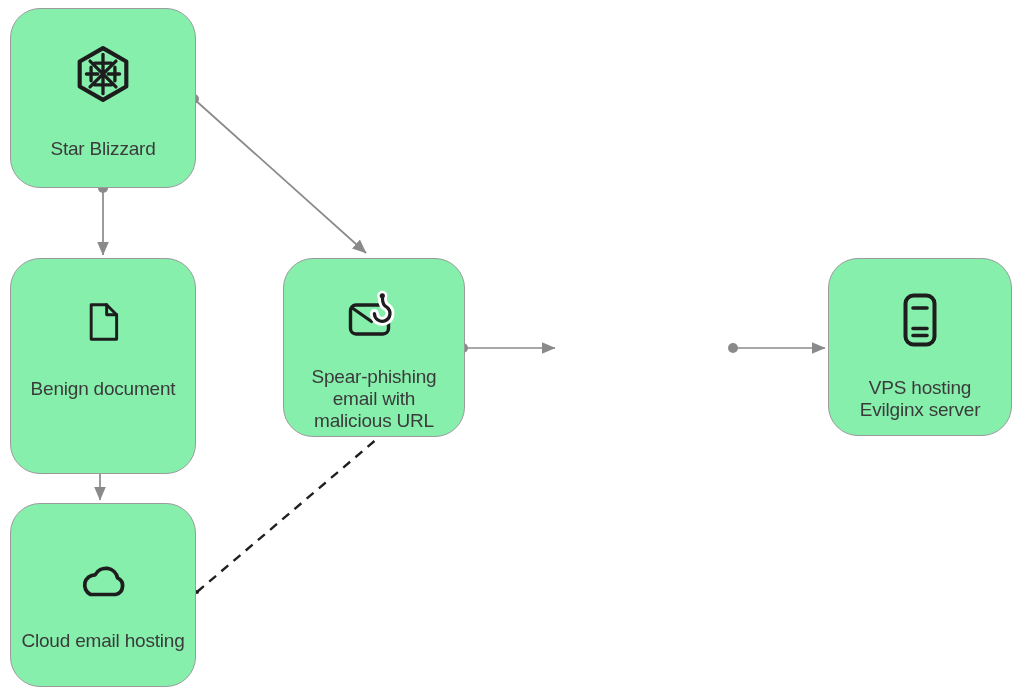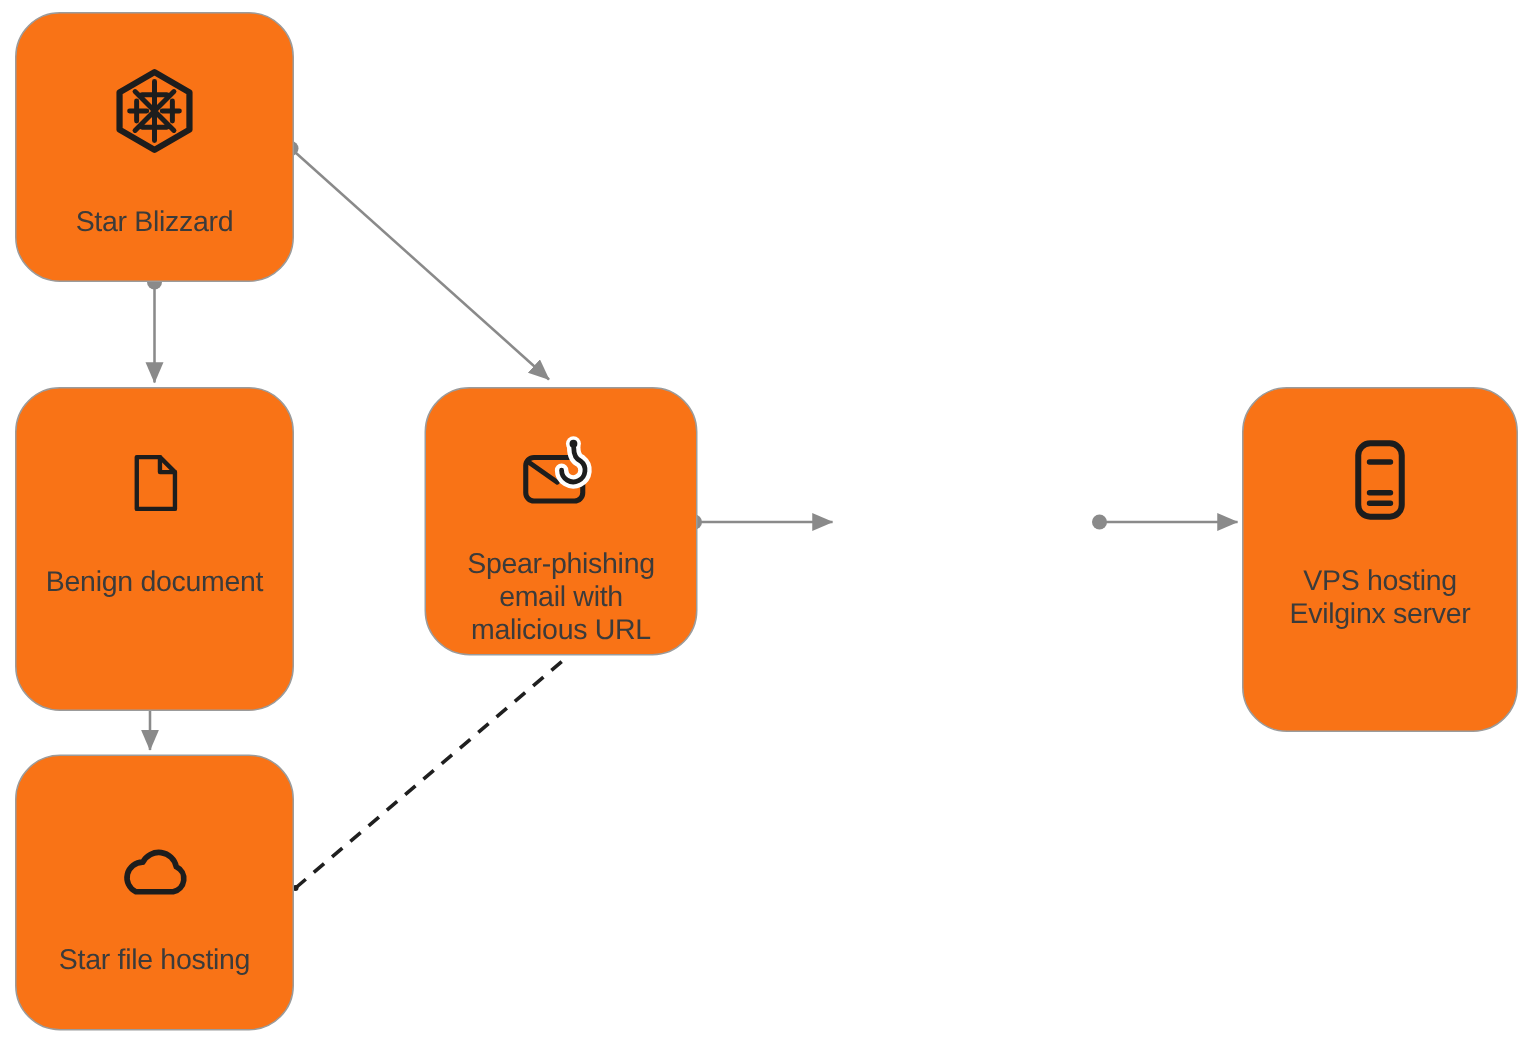--- a/index.html
+++ b/index.html
@@ -5,21 +5,21 @@
   html,body{margin:0;padding:0;background:#ffffff;}
   #canvas{
     position:relative;
     width:1024px;height:691px;
     background:#ffffff;
     font-family:"Liberation Sans","DejaVu Sans",sans-serif;
     overflow:hidden;
   }
   .node{
     position:absolute;
-    background:#f97316;
+    background:#86efac;
     border:1.5px solid #9b9b9b;
     border-radius:30px;
     box-sizing:border-box;
   }
   .node-icon{
     position:absolute;
     left:50%;
     transform:translateX(-50%);
   }
   .node-label{
@@ -86,42 +86,42 @@
     </div>
     <div class="node-label" style="top:119px;">Benign document</div>
   </div>
 
   <div class="node" style="left:10px;top:503px;width:186px;height:184px;">
     <div class="node-icon" style="top:54px;">
       <svg class="icon" width="54" height="46" viewBox="0 0 52 44">
         <path class="icon-stroke" stroke-width="3.6" d="M14 35 h24 a8.5 8.5 0 0 0 2 -16 a11.5 11.5 0 0 0 -21.5 -3 a10 10 0 0 0 -4.5 19 z"></path>
       </svg>
     </div>
-    <div class="node-label" style="top:126px;">Star file hosting</div>
+    <div class="node-label" style="top:126px;">Cloud email hosting</div>
   </div>
 
   <div class="node" style="left:283px;top:258px;width:182px;height:179px;">
     <div class="node-icon" style="top:30px;">
       <svg class="icon" width="58" height="52" viewBox="0 0 58 50">
         <rect class="icon-stroke" stroke-width="3.4" x="5.5" y="15" width="38" height="29" rx="5.5"></rect>
         <path class="icon-stroke" stroke-width="3.2" d="M8 18.5 L26.5 31.5 L31.5 26"></path>
 
         <path d="M37.5 8.5 c0 4.5 1.5 7.5 4.5 8.8 a7.8 7.8 0 1 1 -12.6 6.2" stroke="#ffffff" stroke-width="9" fill="none" stroke-linecap="round"></path>
         <circle cx="37.3" cy="5.8" r="5" fill="#ffffff"></circle>
         <path class="icon-stroke" stroke-width="3.2" d="M37.5 8.5 c0 4.5 1.5 7.5 4.5 8.8 a7.8 7.8 0 1 1 -12.6 6.2"></path>
         <circle cx="37.3" cy="5.8" r="2.6" fill="#1d1d1d"></circle>
       </svg>
     </div>
     <div class="node-label" style="top:107px;">Spear-phishing
 email with
 malicious URL</div>
   </div>
 
 
-  <div class="node" style="left:828px;top:258px;width:184px;height:230px;">
+  <div class="node" style="left:828px;top:258px;width:184px;height:178px;">
     <div class="node-icon" style="top:33px;">
       <svg class="icon" width="40" height="56" viewBox="0 0 38 56">
         <rect class="icon-stroke" stroke-width="4" x="4.5" y="3.5" width="29" height="49" rx="8"></rect>
         <path class="icon-stroke" stroke-width="3.6" d="M12 16 H26 M12 36.5 H26 M12 43.5 H26"></path>
       </svg>
     </div>
     <div class="node-label" style="top:118px;">VPS hosting
 Evilginx server</div>
   </div>
 

